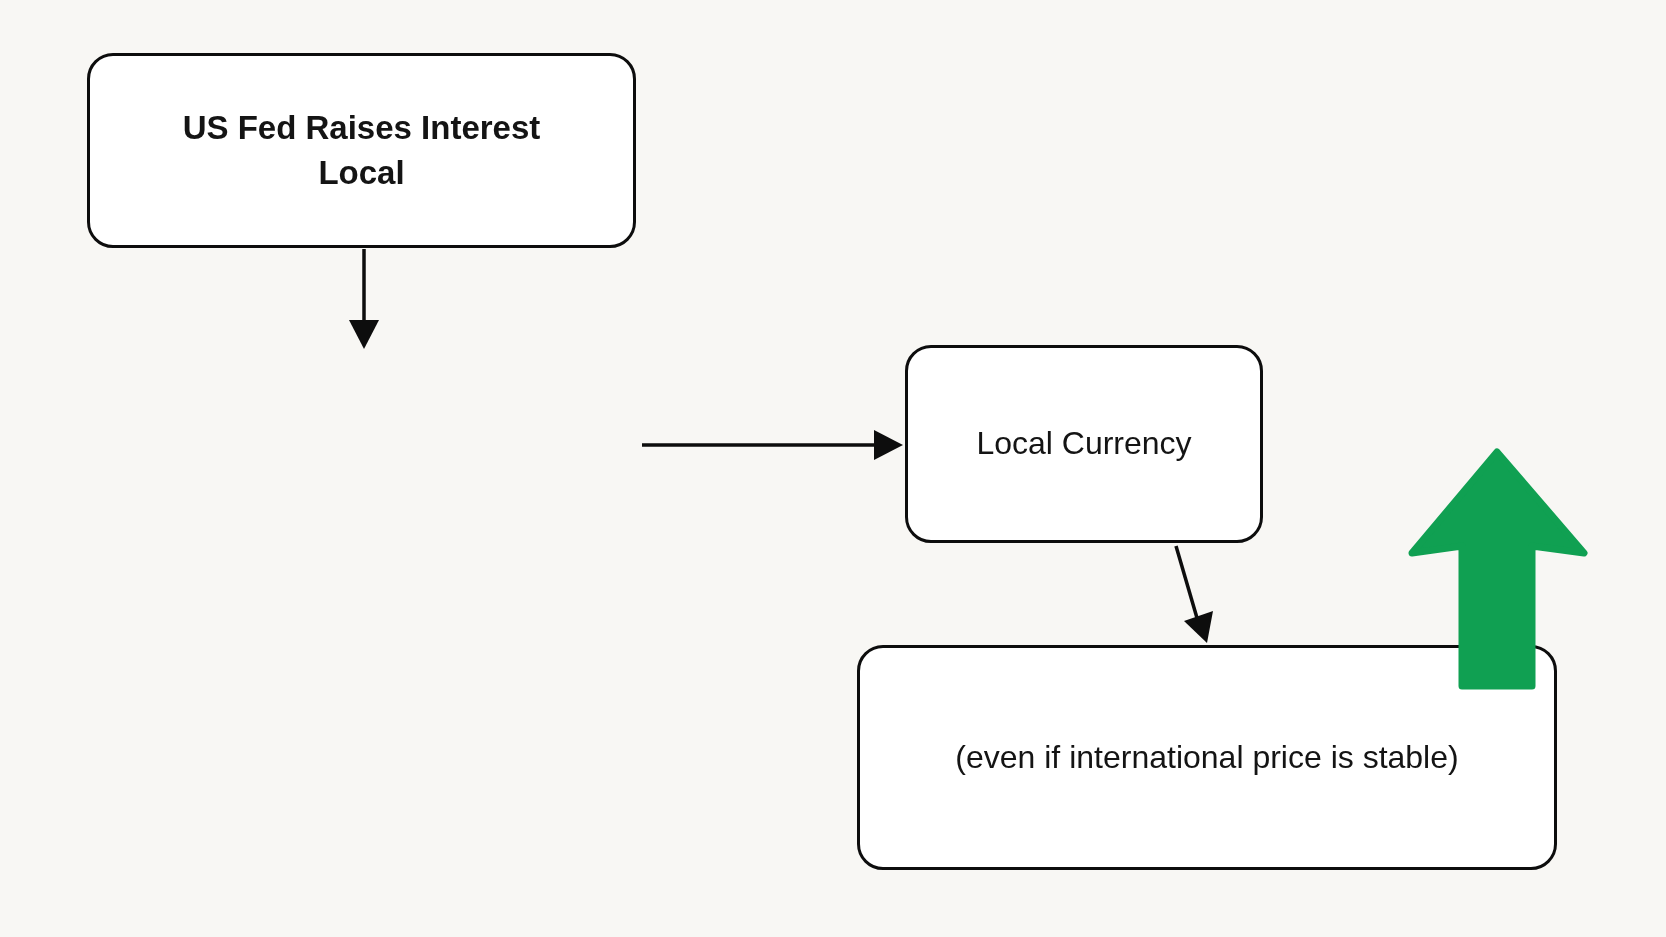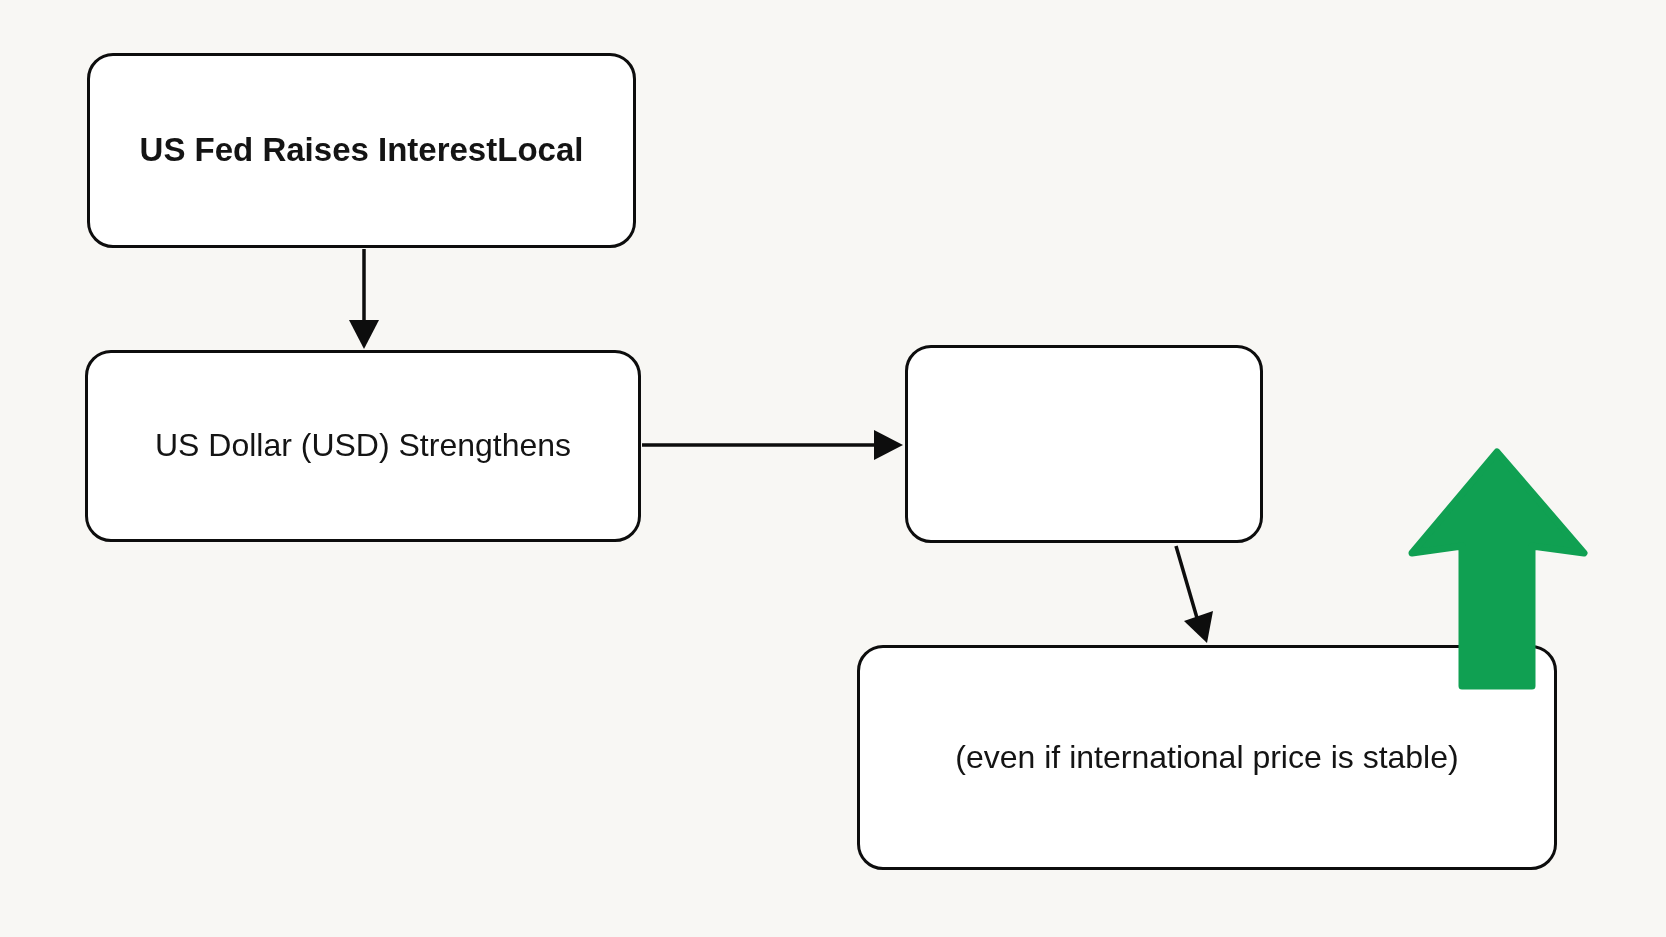--- a/index.html
+++ b/index.html
@@ -13,21 +13,21 @@
     background:#f8f7f4;
     overflow:hidden;
   }
   .node {
     position:absolute;
     box-sizing:border-box;
     background:#ffffff;
     border:3px solid #0d0d0d;
     border-radius:26px;
     display:flex;
-    flex-direction:row;
+    flex-direction:column;
     align-items:center;
     justify-content:center;
     text-align:center;
     color:#141414;
     font-size:32px;
     line-height:1.35;
     z-index:2;
   }
   .node .line { display:block; white-space:nowrap; }
   .node-fed  { left:87px;  top:53px;  width:549px; height:195px; font-weight:700; font-size:33px; }
@@ -46,25 +46,23 @@
 </head>
 <body>
 
 <div class="canvas">
 
   <div class="node node-fed">
     <span class="line">US Fed Raises Interest</span>
     <span class="line">Local</span>
   </div>
 
-  <div class="node node-usd">
-    <span class="line">US Dollar (USD) Strengthens</span>
-  </div>
 
   <div class="node node-twd">
+    <span class="line">Local Currency</span>
   </div>
 
   <div class="node node-gold">
     <span class="line">(even if international price is stable)</span>
   </div>
 
   <svg class="overlay" viewBox="0 0 1666 937" xmlns="http://www.w3.org/2000/svg">
 
     <g>
       <line class="connector" x1="364" y1="249" x2="364" y2="322"></line>

